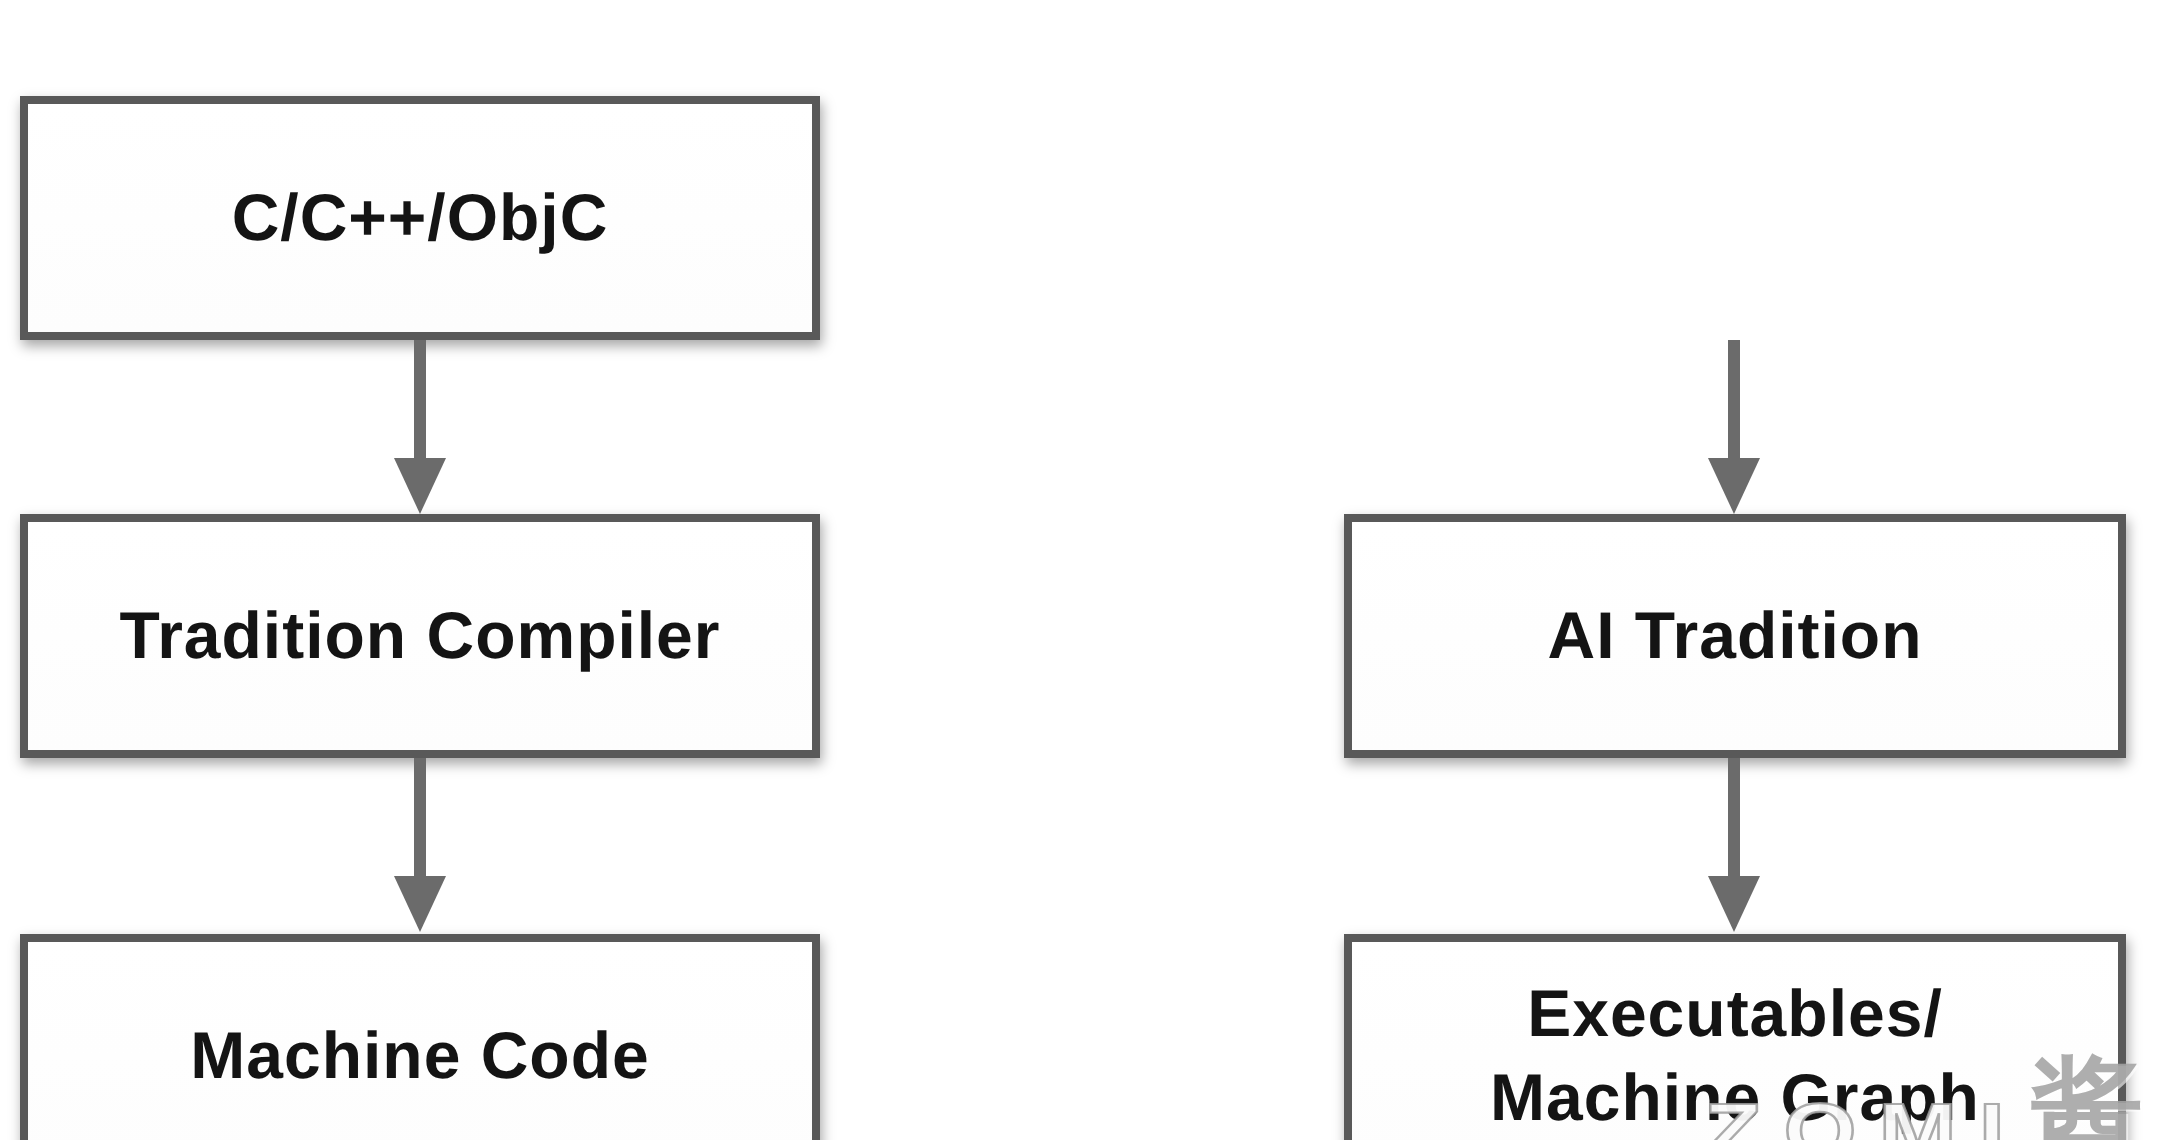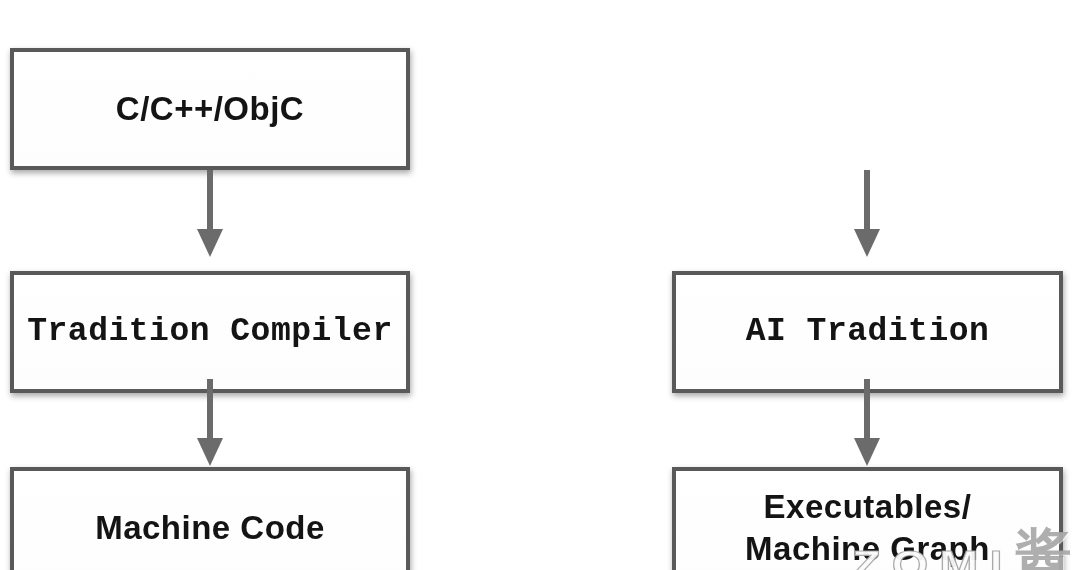--- a/index.html
+++ b/index.html
@@ -25,21 +25,21 @@
     background: linear-gradient(180deg, #ffffff 0%, #fdfdfd 100%);
     box-shadow: 1px 3px 6px rgba(0,0,0,0.35);
     display: flex;
     align-items: center;
     justify-content: center;
     text-align: center;
   }
   .col-left  { left: 10px;  width: 400px; }
   .col-right { left: 672px; width: 391px; }
   .row-1 { top: 10px; }
-  .row-2 { top: 233px; font-family: Liberation Mono, monospace; }
+  .row-2 { top: 219px; }
   .row-3 { top: 429px; }
   .node-label {
     font-size: 33px;
     font-weight: 700;
     color: #141414;
     line-height: 42px;
     white-space: pre-line;
     letter-spacing: 0.5px;
   }
   

